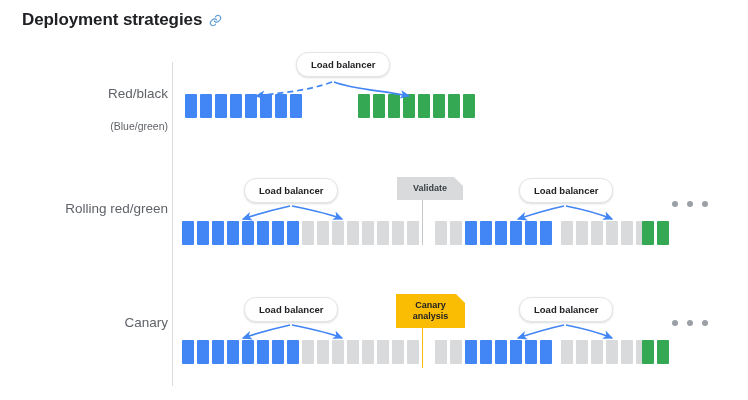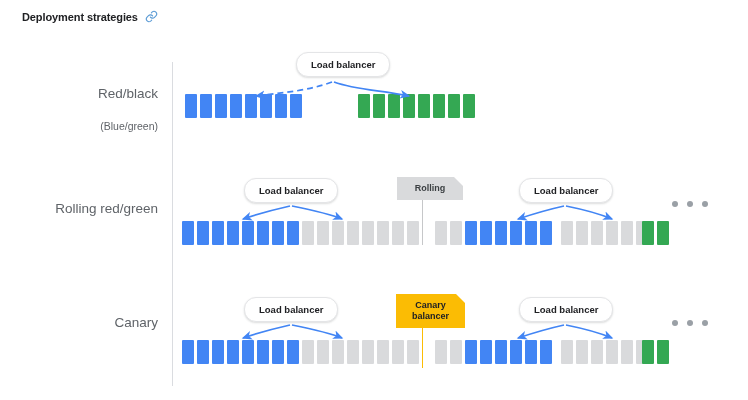--- a/index.html
+++ b/index.html
@@ -23,21 +23,21 @@
   
   .header {
     position: absolute;
     left: 22px;
     top: 10px;
     display: flex;
     align-items: center;
     gap: 7px;
   }
   .page-title {
-    font-size: 11px;
+    font-size: 17px;
     font-weight: bold;
     color: #202124;
     letter-spacing: -0.1px;
     white-space: nowrap;
   }
   .link-icon {
     display: inline-block;
     width: 13px;
     height: 13px;
     line-height: 0;
@@ -51,21 +51,21 @@
     width: 1px;
     height: 324px;
     background: #dadce0;
   }
 
   
   .row-label {
     position: absolute;
     text-align: right;
     width: 140px;
-    left: 18px;
+    left: 28px;
     color: #5f6368;
     font-size: 13px;
     line-height: 16px;
   }
   .row-label .main {
     display: block;
     font-size: 13.5px;
     color: #5f6368;
   }
   .row-label .sub {
@@ -201,21 +201,21 @@
       <div class="blk green"></div>
       <div class="blk green"></div>
       <div class="blk green"></div>
       <div class="blk green"></div>
       <div class="blk green"></div>
     </div>
 
   <div class="lb-box" style="left:244px; top:178px;">Load balancer</div>
   <div class="lb-box" style="left:519px; top:178px;">Load balancer</div>
 
-  <div class="tag-box gray" style="left:397px; top:177px; width:50px;">Rolling</div>
+  <div class="tag-box gray" style="left:397px; top:177px; width:50px;">Validate</div>
   <div class="tag-stem gray" style="left:422px; top:200px; height:45px;"></div>
 
   <div class="blocks" id="r1-g0" style="left:182px; top:221px;">
       <div class="blk blue"></div>
       <div class="blk blue"></div>
       <div class="blk blue"></div>
       <div class="blk blue"></div>
       <div class="blk blue"></div>
       <div class="blk blue"></div>
       <div class="blk blue"></div>
@@ -261,21 +261,21 @@
     <span></span>
     <span></span>
     <span></span>
   </div>
 
   <div class="lb-box" style="left:244px; top:297px;">Load balancer</div>
   <div class="lb-box" style="left:519px; top:297px;">Load balancer</div>
 
   <div class="tag-box orange" style="left:396px; top:294px; width:53px;">
     <span>Canary</span><br>
-    <span>balancer</span>
+    <span>analysis</span>
   </div>
   <div class="tag-stem orange" style="left:422px; top:328px; height:40px;"></div>
 
   <div class="blocks" id="r2-g0" style="left:182px; top:340px;">
       <div class="blk blue"></div>
       <div class="blk blue"></div>
       <div class="blk blue"></div>
       <div class="blk blue"></div>
       <div class="blk blue"></div>
       <div class="blk blue"></div>

